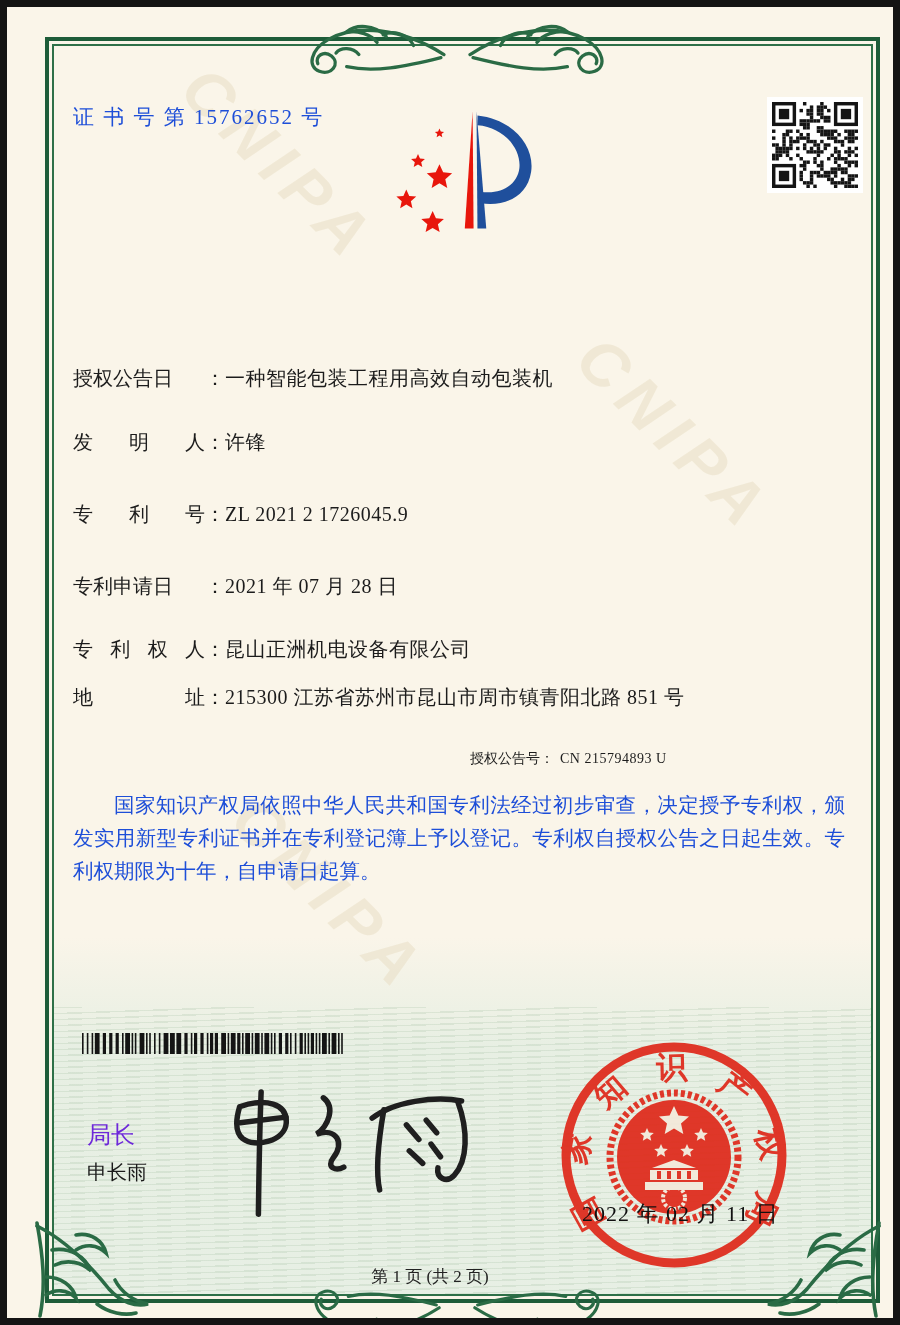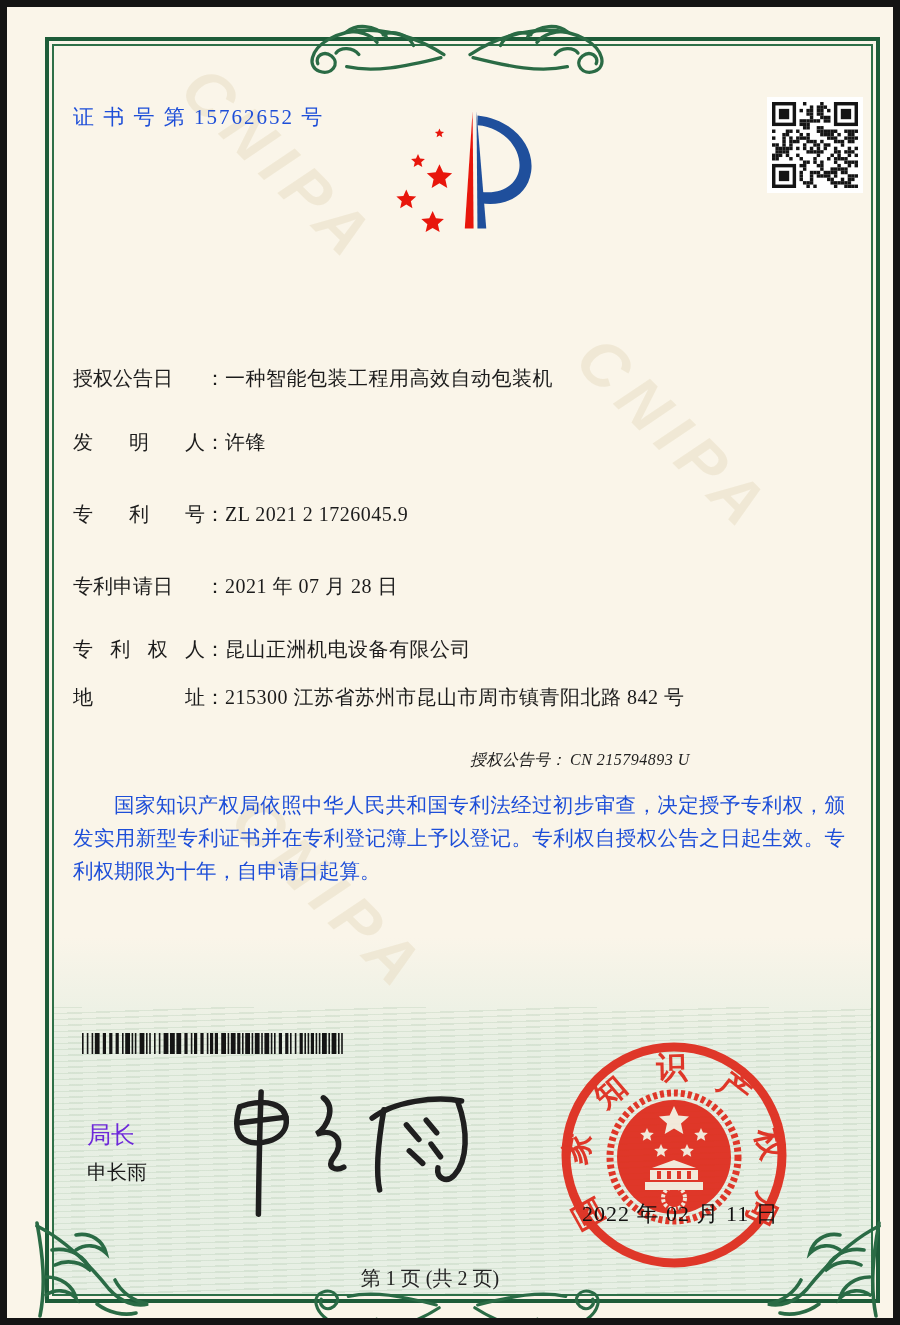--- a/index.html
+++ b/index.html
@@ -29,38 +29,38 @@
   .title{position:absolute;left:0;right:0;top:238px;text-align:center;
          font-size:47px;font-weight:bold;letter-spacing:12px;color:#070707;}
   
   .fields{position:absolute;left:66px;top:358px;width:780px;font-size:20px;}
   .frow{position:absolute;left:0;white-space:nowrap;}
   .flabel{display:inline-block;width:132px;vertical-align:top;}
   .flabel.spread{text-align:justify;text-align-last:justify;}
   .fcolon{display:inline-block;width:20px;}
   .fvalue{letter-spacing:.5px;}
   .grantrow{position:absolute;left:66px;top:743px;font-size:20px;white-space:nowrap;}
-  .grant2{position:absolute;left:463px;top:743px;font-size:16px;white-space:nowrap;font-style:italic;}
+  .grant2{position:absolute;left:463px;top:743px;font-size:14px;white-space:nowrap;}
   
   .bodytext{position:absolute;left:66px;top:782px;width:772px;font-size:20.5px;
             line-height:33px;text-align:justify;color:#1d4ed8;}
   .bodytext p{margin:0;text-indent:2em;}
   
   .barcode{position:absolute;left:75px;top:1026px;}
   
   .director{position:absolute;left:80px;top:1112px;font-size:24px;
             font-family:"Liberation Sans","DejaVu Sans",sans-serif;color:#6d28d9;}
   .dname{position:absolute;left:80px;top:1152px;font-size:20px;
          font-family:"Liberation Sans","DejaVu Sans",sans-serif;color:#1a1a1a;}
   .sig{position:absolute;left:190px;top:1062px;transform:rotate(-2deg);}
   
   .seal{position:absolute;left:548px;top:1025px;opacity:.93;}
   .sealdate{position:absolute;left:575px;top:1192px;font-size:22px;color:#101010;
             letter-spacing:1px;white-space:nowrap;}
-  .footer{position:absolute;left:0;right:40px;top:1258px;text-align:center;font-size:20px;color:#222;}
+  .footer{position:absolute;left:0;right:40px;top:1258px;text-align:center;font-size:17px;color:#222;}
   .orn{position:absolute;color:#2a6b45;}
   svg{display:block;}
 </style>
 </head>
 <body>
 
 <div class="page">
 
   <div class="tint"></div>
   <div class="wavelines"></div>
@@ -367,21 +367,21 @@
       <rect x="2" y="20" width="3" height="3" fill="#141414"></rect>
     </svg>
 
 
   <div class="fields" id="fields">
       <div class="frow" style="top: 0px;"><span class="flabel">授权公告日</span><span class="fcolon">：</span><span class="fvalue">一种智能包装工程用高效自动包装机</span></div>
       <div class="frow" style="top: 64px;"><span class="flabel spread">发明人</span><span class="fcolon">：</span><span class="fvalue">许锋</span></div>
       <div class="frow" style="top: 136px;"><span class="flabel spread">专利号</span><span class="fcolon">：</span><span class="fvalue">ZL 2021 2 1726045.9</span></div>
       <div class="frow" style="top: 191px; margin-top: 17px;"><span class="flabel">专利申请日</span><span class="fcolon">：</span><span class="fvalue">2021 年 07 月 28 日</span></div>
       <div class="frow" style="top: 255px; margin-top: 16px;"><span class="flabel spread">专利权人</span><span class="fcolon">：</span><span class="fvalue">昆山正洲机电设备有限公司</span></div>
-      <div class="frow" style="top: 319px;"><span class="flabel spread">地址</span><span class="fcolon">：</span><span class="fvalue">215300  江苏省苏州市昆山市周市镇青阳北路 842 号</span></div>
+      <div class="frow" style="top: 319px;"><span class="flabel spread">地址</span><span class="fcolon">：</span><span class="fvalue">215300  江苏省苏州市昆山市周市镇青阳北路 851 号</span></div>
     </div>
 
   <div class="grant2">
     <span>授权公告号</span><span class="fcolon">：</span><span class="fvalue">CN 215794893 U</span>
   </div>
 
   <div class="bodytext">
     <p>国家知识产权局依照中华人民共和国专利法经过初步审查，决定授予专利权，颁发实用新型专利证书并在专利登记簿上予以登记。专利权自授权公告之日起生效。专利权期限为十年，自申请日起算。</p>
   </div>
 

